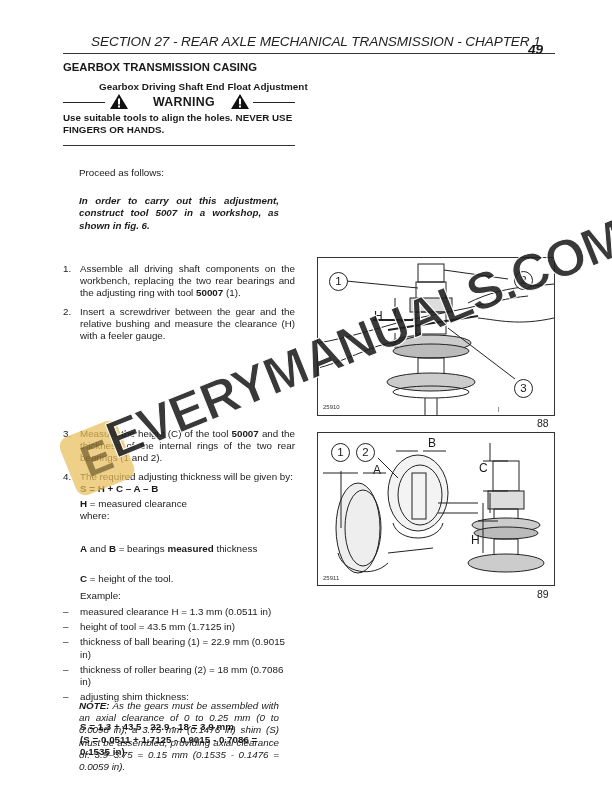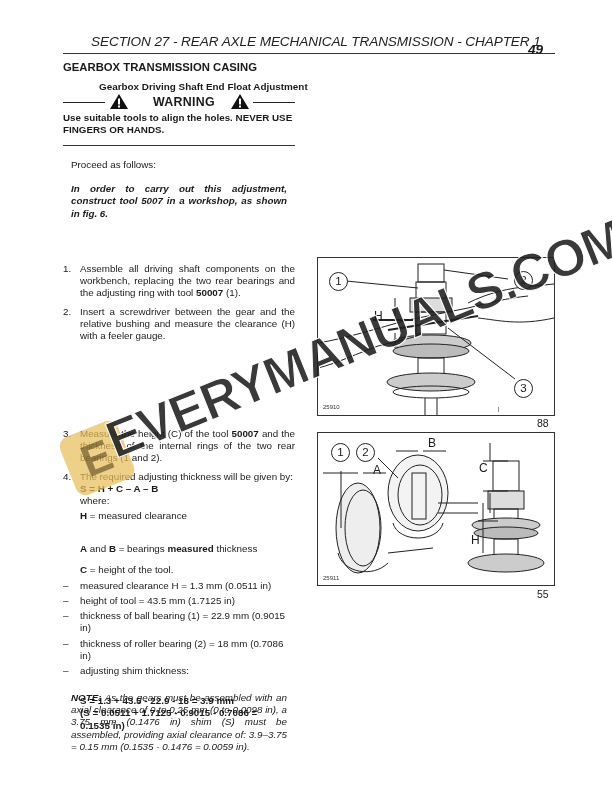--- a/index.html
+++ b/index.html
@@ -24,21 +24,21 @@
   .h1 { position: absolute; left: 63px; top: 61px; font-weight: bold; font-size: 11.3px; }
   .h2 { position: absolute; left: 63px; top: 81px; font-weight: bold; font-size: 9.9px; margin-left: 36px; }
   .warn-row {
     position: absolute; left: 63px; top: 94px; width: 232px; height: 16px;
   }
   .warn-line { position: absolute; top: 8px; height: 1px; background: #222; }
   .warn-tri { position: absolute; top: 0; width: 18px; height: 15px; }
   .warn-text { position: absolute; left: 90px; top: 1px; font-weight: bold; font-size: 12.4px; letter-spacing: 0.3px; text-align: right; }
   .warn-body { position: absolute; left: 63px; top: 112px; width: 234px; font-weight: bold; font-size: 9.8px; line-height: 12.2px; }
   .warn-bottom { position: absolute; left: 63px; top: 145px; width: 232px; height: 1.2px; background: #333; }
-  .p { margin: 8px; text-align: justify; }
+  .p { margin: 16px; text-align: justify; }
   .note-i { font-style: italic; }
   .note-b { font-style: italic; font-weight: bold; }
   .bold { font-weight: bold; }
   .li { position: relative; padding-left: 17px; text-align: justify; }
   .li-num { position: absolute; left: 0; top: 0; }
   .dash { position: relative; padding-left: 17px; margin-bottom: 3px; }
   .dash-mark { position: absolute; left: 0; top: 0; }
   .fig {
     position: absolute; border: 1px solid #333; background: #fff; overflow: hidden;
   }
@@ -111,30 +111,31 @@
 
 <div class="col" style="top:428px;">
   <div class="li">
     <span class="li-num">3.</span>
     <span>Measure the height (C) of the tool </span><span class="bold">50007</span><span> and the thickness of the internal rings of the two rear bearings (1 and 2).</span>
   </div>
   <div class="li" style="margin-top:6px;">
     <span class="li-num">4.</span>
     <span>The required adjusting thickness will be given by:</span>
     <div class="bold">S = H + C – A – B</div>
-    <div>where:</div>
     <div style="margin-top:3px;">
       <span class="bold">H</span><span> = measured clearance</span>
     </div>
+    <div>where:</div>
     <div style="margin-top:21px;">
       <span class="bold">A</span><span> and </span><span class="bold">B</span><span> = bearings </span><span class="bold">measured</span><span> thickness</span>
     </div>
-    <div style="margin-top:8px;">
+    <div style="margin-top:17px;">
       <span class="bold">C</span><span> = height of the tool.</span>
     </div>
+    <div style="margin-top:5px;">Example:</div>
   </div>
   <div style="margin-top:4px;">
     <div class="dash"><span class="dash-mark">–</span><span>measured clearance H = 1.3 mm (0.0511 in)</span></div>
     <div class="dash"><span class="dash-mark">–</span><span>height of tool = 43.5 mm (1.7125 in)</span></div>
     <div class="dash"><span class="dash-mark">–</span><span>thickness of ball bearing (1) = 22.9 mm (0.9015 in)</span></div>
     <div class="dash"><span class="dash-mark">–</span><span>thickness of roller bearing (2) = 18 mm (0.7086 in)</span></div>
     <div class="dash"><span class="dash-mark">–</span><span>adjusting shim thickness:</span></div>
   </div>
   <div class="bold" style="padding-left:17px;margin-top:18px;">
     <div>S = 1.3 + 43.5 - 22.9 - 18 = 3.9 mm</div>
@@ -222,18 +223,18 @@
     </g>
   </svg>
   <div class="callout" style="left:13px;top:10px;">1</div>
   <div class="callout" style="left:38px;top:10px;">2</div>
   <div class="lbl" style="left:55px;top:30px;">A</div>
   <div class="lbl" style="left:110px;top:3px;">B</div>
   <div class="lbl" style="left:161px;top:28px;">C</div>
   <div class="lbl" style="left:153px;top:100px;">H</div>
   <div class="fig-code" style="left:5px;top:142px;">25911</div>
 </div>
-<div class="fig-num" style="left:537px;top:588px;">55</div>
+<div class="fig-num" style="left:537px;top:588px;">89</div>
 
 <div class="wm-logo">
   <span class="wm-logo-letter">E</span>
 </div>
 <div class="watermark" style="left:120px;top:410px;">EVERYMANUALS.COM</div>
 
 </body></html>

